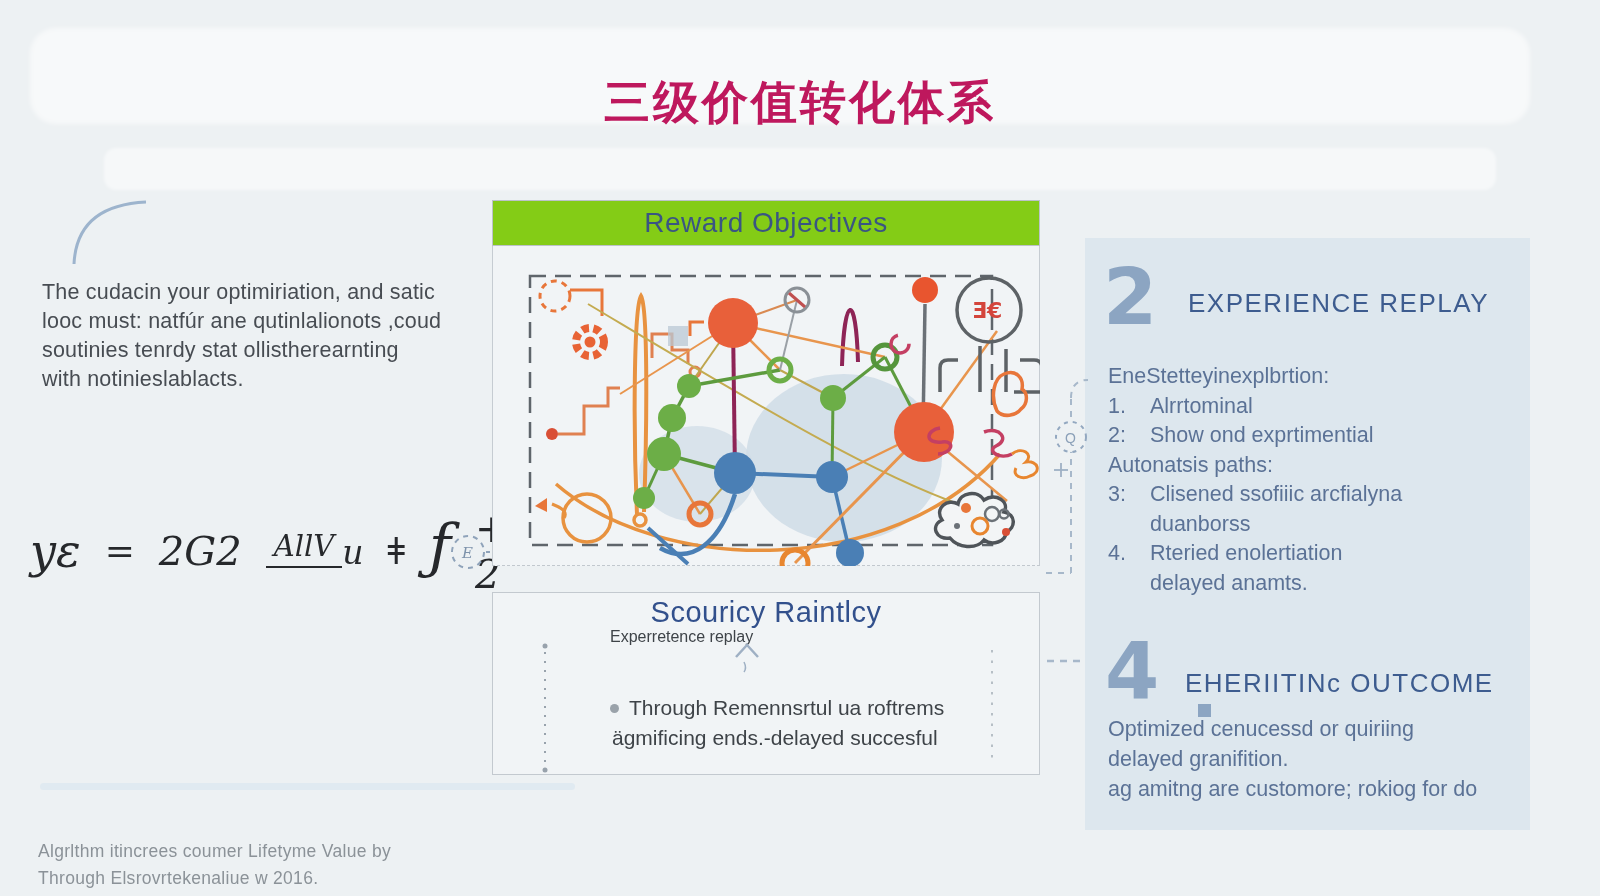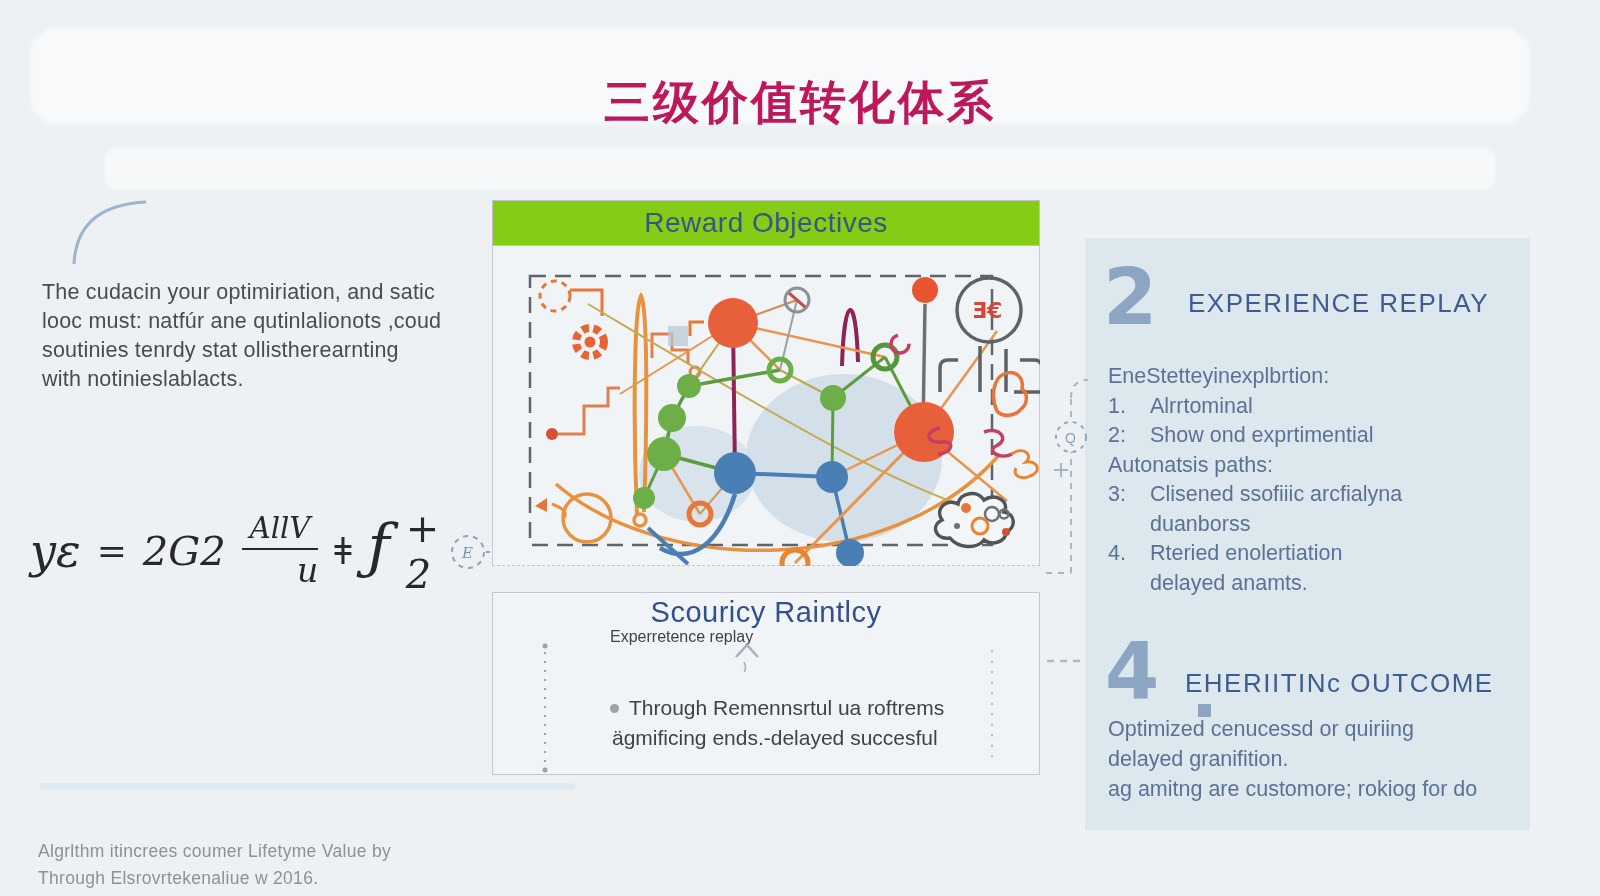--- a/index.html
+++ b/index.html
@@ -11,26 +11,26 @@
   .ghost1{left:30px;top:28px;width:1500px;height:96px;background:rgba(255,255,255,.55);border-radius:26px;filter:blur(2px);}
   .ghost2{left:104px;top:148px;width:1392px;height:42px;background:rgba(255,255,255,.5);border-radius:12px;filter:blur(1.5px);}
 
   .page-title{left:0;top:72px;width:100%;text-align:center;font-size:46px;font-weight:700;
               letter-spacing:3px;color:#be185d;font-family:"DejaVu Sans","Liberation Sans",sans-serif;}
 
   
   .left-par{left:42px;top:278px;width:445px;font-size:21.5px;line-height:29px;color:#474c52;letter-spacing:.2px;}
   .left-par div{white-space:nowrap;}
 
-  .formula{left:30px;top:498px;width:440px;height:105px;display:flex;align-items:center;gap:16px;
+  .formula{left:30px;top:498px;width:440px;height:105px;display:flex;align-items:center;gap:24px;
            color:#26282b;font-family:"DejaVu Serif",serif;font-style:italic;}
   .f-lhs{font-size:46px;}
   .f-eq{font-size:36px;}
   .f-coef{font-size:40px;}
-  .frac{display:inline-flex;flex-direction:column;align-items:flex-end;line-height:1;font-style:italic;}
+  .frac{display:inline-flex;align-items:flex-start;line-height:1;font-style:italic;}
   .frac .num{font-size:29px;padding:0 8px 5px 8px;border-bottom:2.5px solid #26282b;}
   .frac .den{font-size:33px;padding-top:4px;}
   .f-op{font-size:38px;font-style:normal;}
   .f-func{font-size:60px;margin-top:-10px;}
   .f-tail{font-size:40px;}
 
   
   .reward-box{left:492px;top:200px;width:548px;height:46px;border:1.5px solid #bcc2c8;background:#84cc16;
               display:flex;align-items:center;justify-content:center;box-sizing:border-box;}
   .reward-box span{font-size:28px;color:#3a5583;letter-spacing:.5px;}

